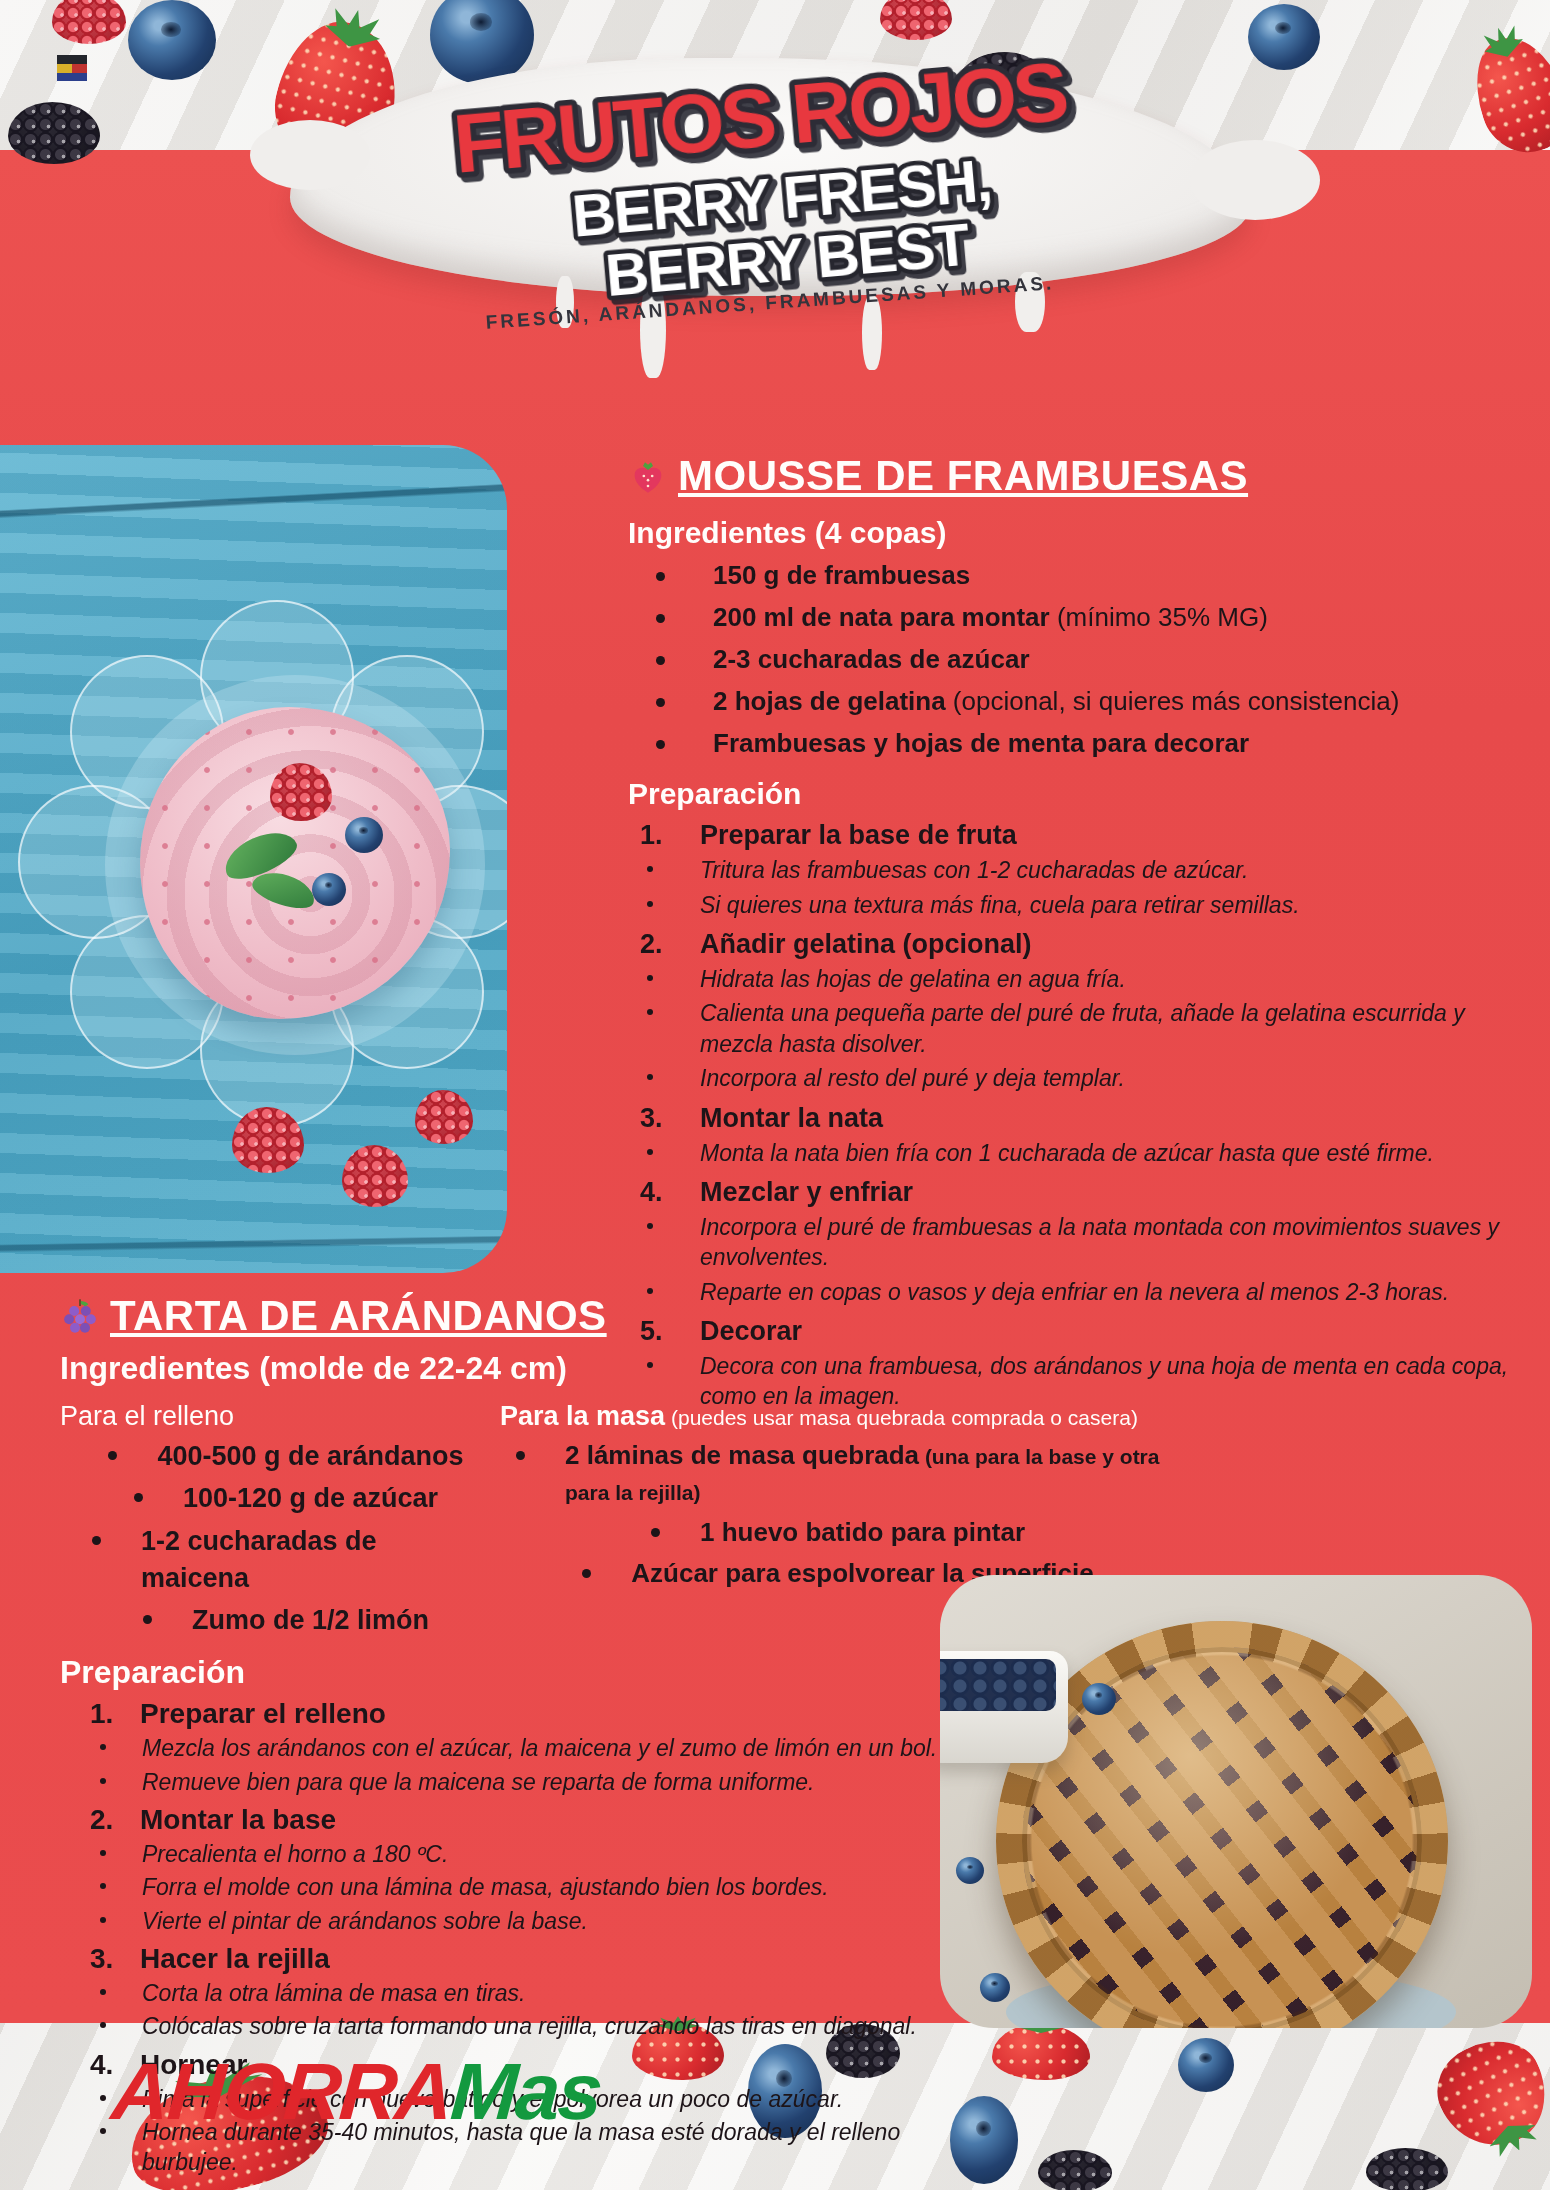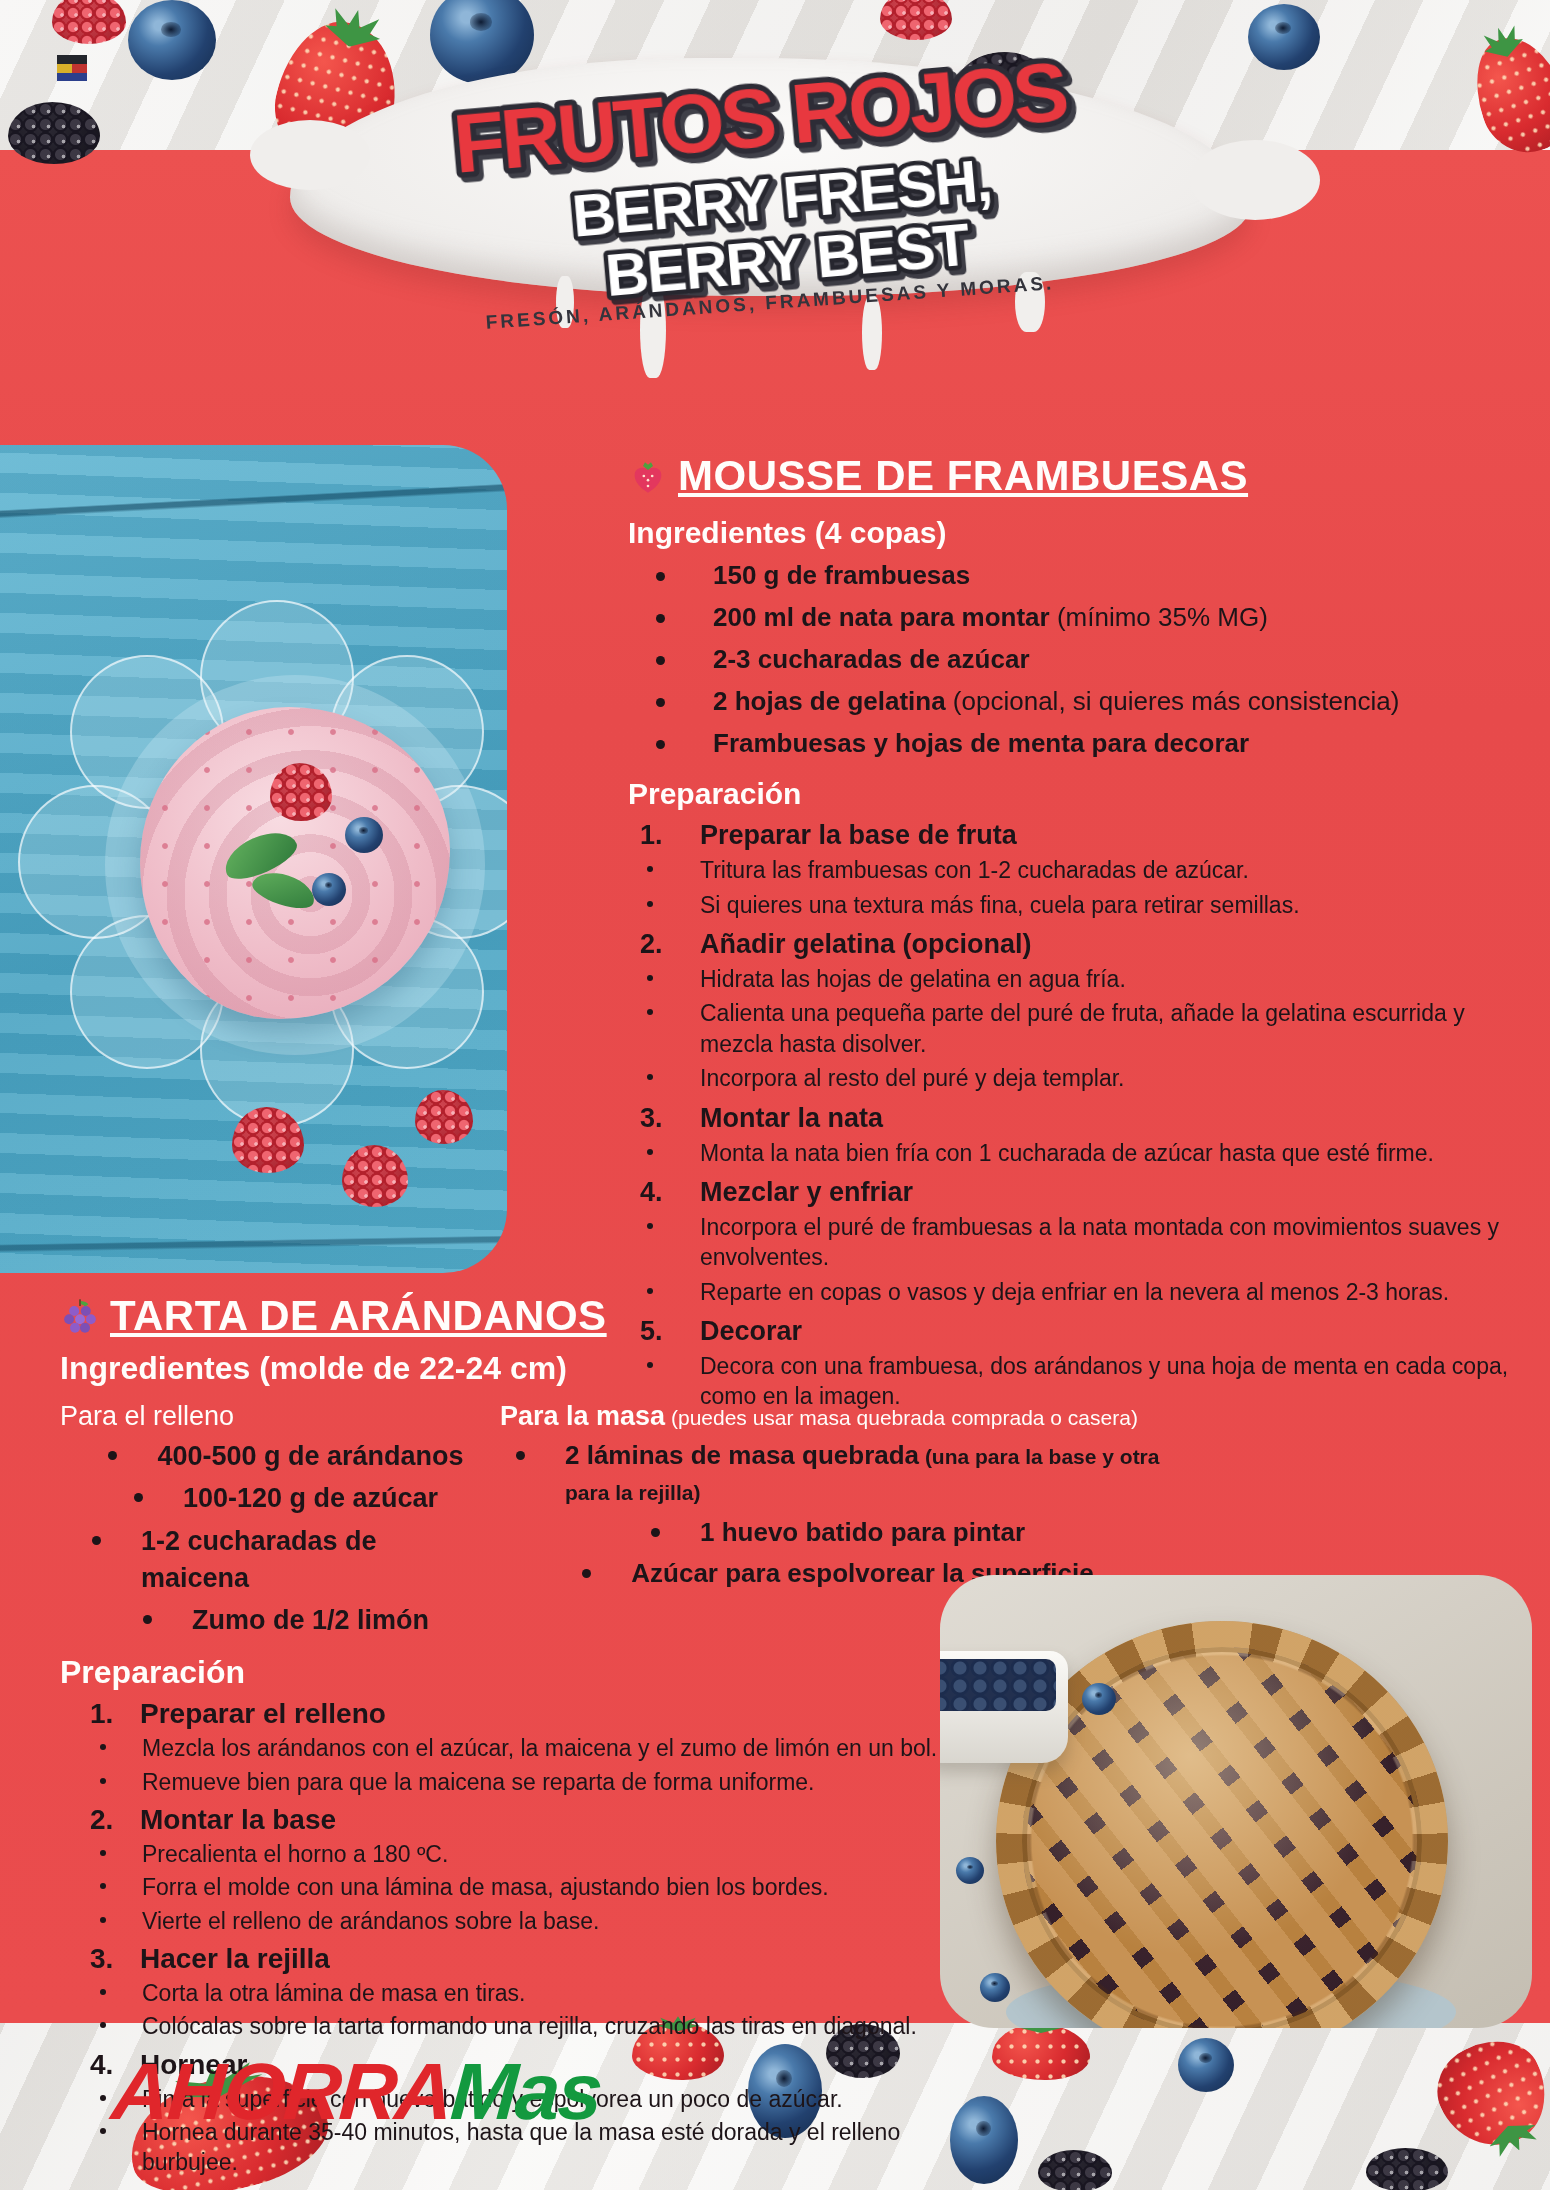--- a/index.html
+++ b/index.html
@@ -112,21 +112,21 @@
   .sub-heading{margin:16px 0 8px;font-size:30px;font-weight:bold;color:#fffdfb;}
   .ing-list{list-style:none;margin:6px 0 0;padding:0 0 0 28px;}
   .ing{display:flex;margin:6px 0;font-size:26px;line-height:1.38;color:#1d1418;}
   .dot{width:9px;height:9px;border-radius:50%;background:#1d1418;margin:14px 48px 0 0;flex:none;}
   .ing-text b{font-weight:bold;}
   .steps{padding-left:12px;}
   .step-head{display:flex;font-weight:bold;font-size:27px;color:#1d1418;margin:9px 0 2px;}
   .step-num{width:60px;flex:none;}
   .sub-bullet{display:flex;font-size:23px;line-height:1.32;color:#1d1418;margin:4px 0;padding-left:7px;}
   .sub-dot{width:6px;height:6px;border-radius:50%;background:#1d1418;margin:11px 47px 0 0;flex:none;}
-  .sub-text{flex:1;}
+  .sub-text{flex:1;font-style:italic;}
 
   #mousse-col{left:628px;top:452px;width:900px;z-index:3;}
   #tart-sec{left:60px;top:1292px;width:1460px;z-index:3;}
   #tart-sec .recipe-title{font-size:42px;}
   .cols{display:flex;margin-top:10px;}
   .col-left{width:420px;}
   .col-right{width:660px;margin-left:20px;}
   .col-head{font-size:27px;font-weight:normal;color:#fffdfb;margin:4px 0 2px;}
   .col-head .note{font-size:21px;}
   .col-left .ing,.col-right .ing{font-size:27px;margin:5px 0;justify-content:center;}
@@ -397,21 +397,21 @@
         <div class="sub-bullet">
             <span class="sub-dot"></span>
             <span class="sub-text">Precalienta el horno a 180 ºC.</span>
           </div>
         <div class="sub-bullet">
             <span class="sub-dot"></span>
             <span class="sub-text">Forra el molde con una lámina de masa, ajustando bien los bordes.</span>
           </div>
         <div class="sub-bullet">
             <span class="sub-dot"></span>
-            <span class="sub-text">Vierte el relleno de arándanos sobre la base.</span>
+            <span class="sub-text">Vierte el pintar de arándanos sobre la base.</span>
           </div>
       </div>
       <div class="step">
         <div class="step-head">
             <span class="step-num">3.</span>
             <span>Hacer la rejilla</span>
           </div>
         <div class="sub-bullet">
             <span class="sub-dot"></span>
             <span class="sub-text">Corta la otra lámina de masa en tiras.</span>

